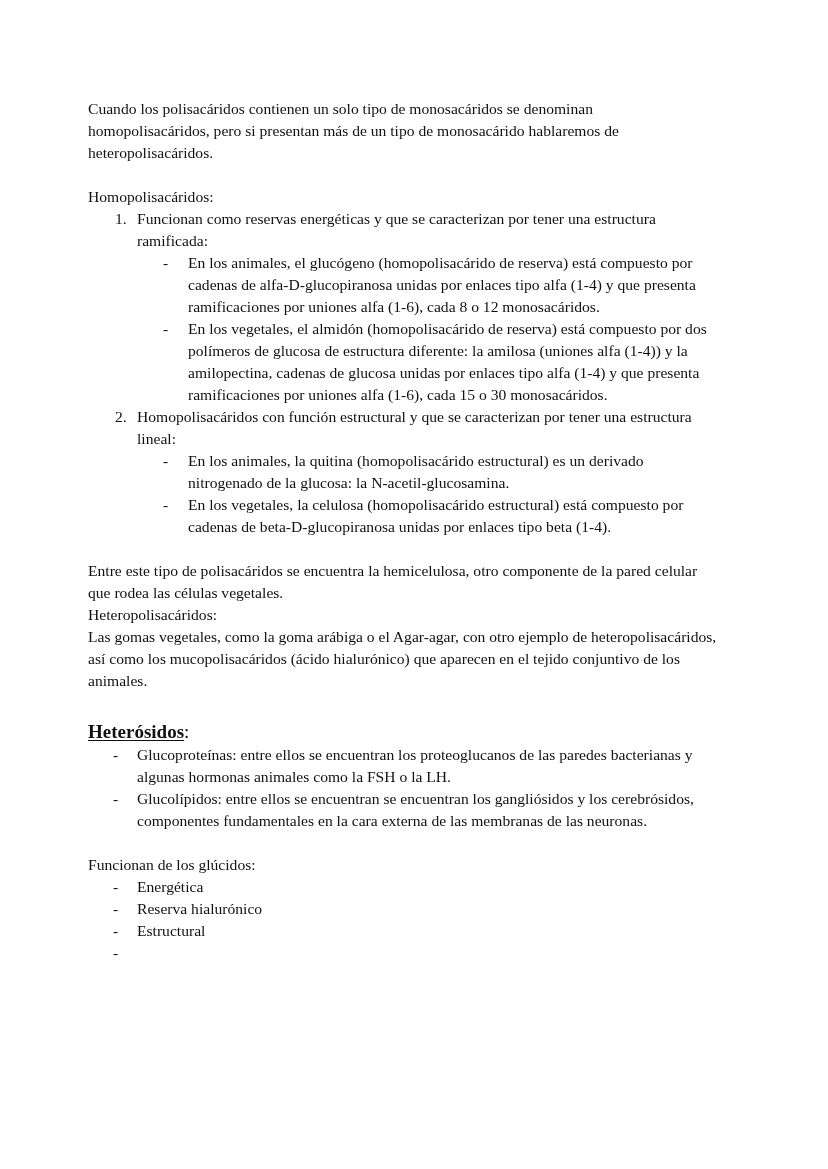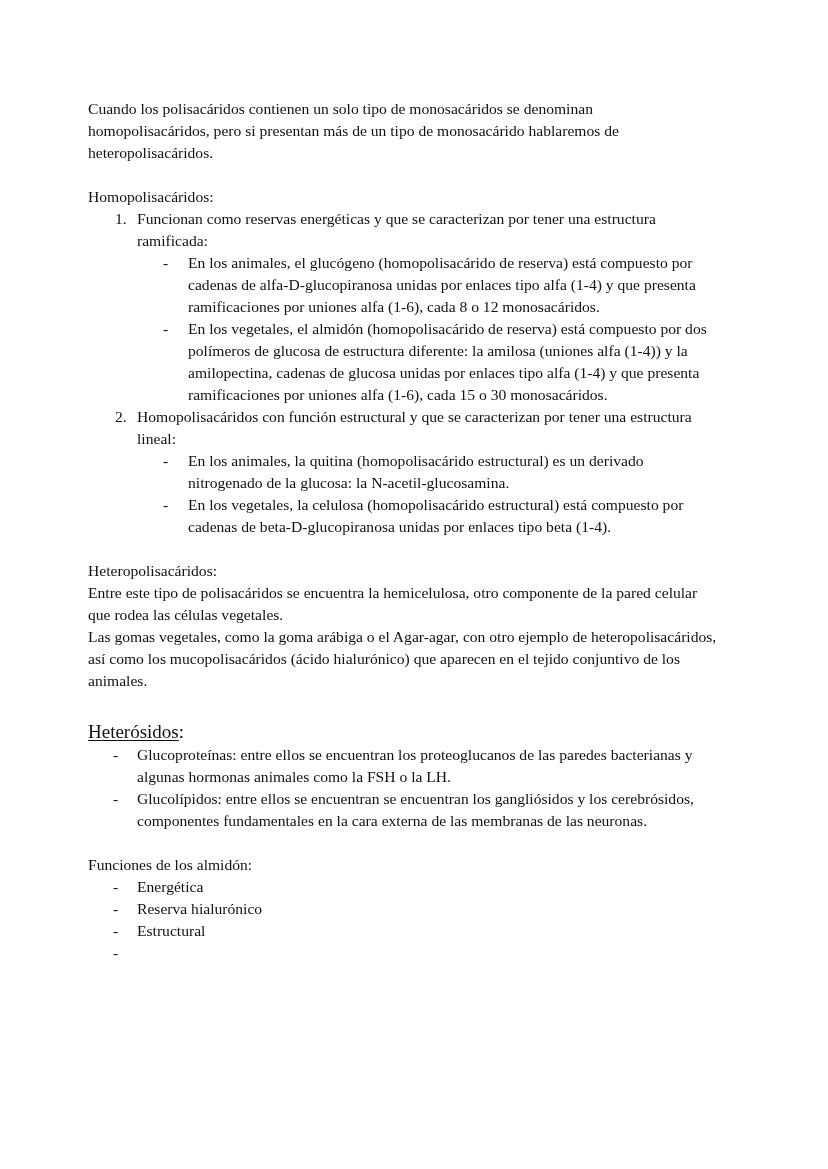--- a/index.html
+++ b/index.html
@@ -55,21 +55,21 @@
       position: absolute;
       left: 25px;
       top: 0;
     }
     .heading {
       font-size: 19px;
       line-height: 24px;
       margin-top: 6px;
     }
     .heading .h-text {
-      font-weight: normal;
+      font-weight: bold;
       text-decoration: underline;
       text-underline-offset: 2px;
       margin-top: 20px;
     }
   </style>
 </head>
 <body>
 
 <div class="page">
 
@@ -99,39 +99,39 @@
     <span class="dash">-</span>
     <span>En los animales, la quitina (homopolisacárido estructural) es un derivado nitrogenado de la glucosa: la N-acetil-glucosamina.</span>
   </div>
   <div class="sub-item">
     <span class="dash">-</span>
     <span>En los vegetales, la celulosa (homopolisacárido estructural) está compuesto por cadenas de beta-D-glucopiranosa unidas por enlaces tipo beta (1-4).</span>
   </div>
 
   <div class="blank"></div>
 
+  <p>Entre este tipo de polisacáridos se encuentra la hemicelulosa, otro componente de la pared celular que rodea las células vegetales.</p>
   <p>Heteropolisacáridos:</p>
-  <p>Entre este tipo de polisacáridos se encuentra la hemicelulosa, otro componente de la pared celular que rodea las células vegetales.</p>
   <p>Las gomas vegetales, como la goma arábiga o el Agar-agar, con otro ejemplo de heteropolisacáridos, así como los mucopolisacáridos (ácido hialurónico) que aparecen en el tejido conjuntivo de los animales.</p>
 
   <div class="blank"></div>
 
   <p class="heading"><span class="h-text">Heterósidos</span><span>:</span></p>
   <div class="top-item">
     <span class="dash">-</span>
     <span>Glucoproteínas: entre ellos se encuentran los proteoglucanos de las paredes bacterianas y algunas hormonas animales como la FSH o la LH.</span>
   </div>
   <div class="top-item">
     <span class="dash">-</span>
     <span>Glucolípidos: entre ellos se encuentran se encuentran los gangliósidos y los cerebrósidos, componentes fundamentales en la cara externa de las membranas de las neuronas.</span>
   </div>
 
   <div class="blank"></div>
 
-  <p>Funciones de los almidón:</p>
+  <p>Funcionan de los glúcidos:</p>
   <div class="top-item">
     <span class="dash">-</span>
     <span>Energética</span>
   </div>
   <div class="top-item">
     <span class="dash">-</span>
     <span>Reserva hialurónico</span>
   </div>
   <div class="top-item">
     <span class="dash">-</span>

